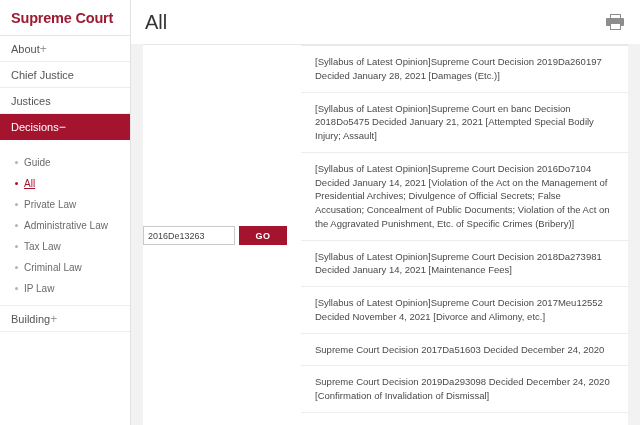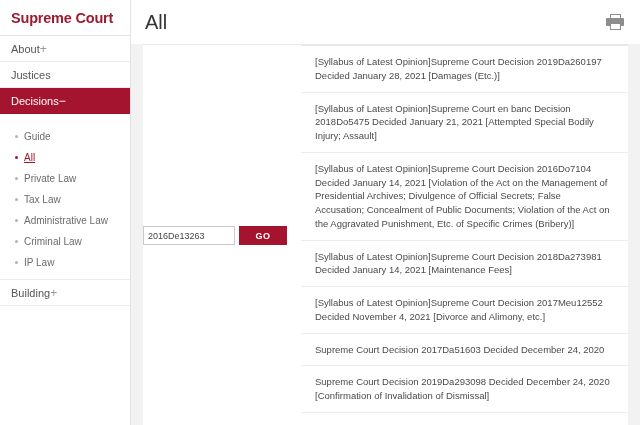--- a/index.html
+++ b/index.html
@@ -192,20 +192,24 @@
 <div id="app">
 
   <aside class="sidebar">
     <div class="brand">Supreme Court</div>
 
     <div class="nav-item">
       <span>About</span>
       <span class="plus">+</span>
     </div>
 
+    <div class="nav-item">
+      <span>Chief Justice</span>
+      <span class="plus"></span>
+    </div>
 
     <div class="nav-item">
       <span>Justices</span>
       <span class="plus"></span>
     </div>
 
     <div class="nav-item active">
       <span>Decisions</span>
       <span class="plus">−</span>
     </div>
@@ -218,25 +222,25 @@
       <div class="sub-item selected">
         <span class="dot"></span>
         <span class="sub-label">All</span>
       </div>
       <div class="sub-item">
         <span class="dot"></span>
         <span class="sub-label">Private Law</span>
       </div>
       <div class="sub-item">
         <span class="dot"></span>
+        <span class="sub-label">Administrative Law</span>
+      </div>
+      <div class="sub-item">
+        <span class="dot"></span>
         <span class="sub-label">Tax Law</span>
-      </div>
-      <div class="sub-item">
-        <span class="dot"></span>
-        <span class="sub-label">Administrative Law</span>
       </div>
       <div class="sub-item">
         <span class="dot"></span>
         <span class="sub-label">Criminal Law</span>
       </div>
       <div class="sub-item">
         <span class="dot"></span>
         <span class="sub-label">IP Law</span>
       </div>
     </div>

